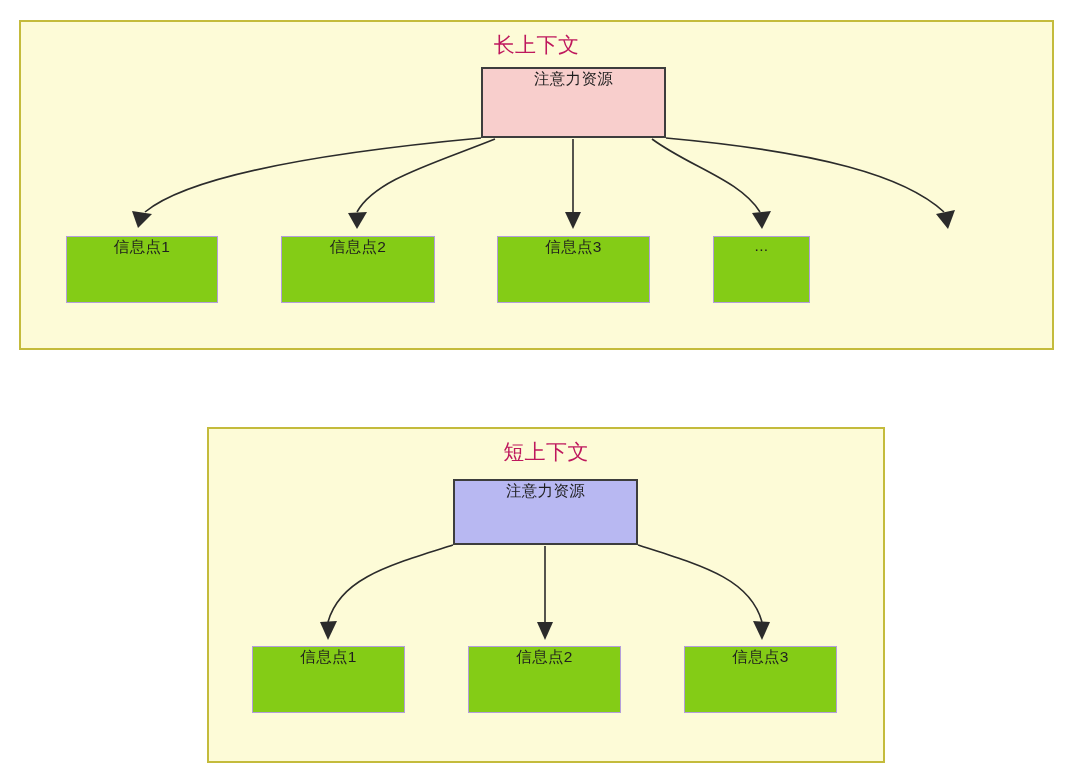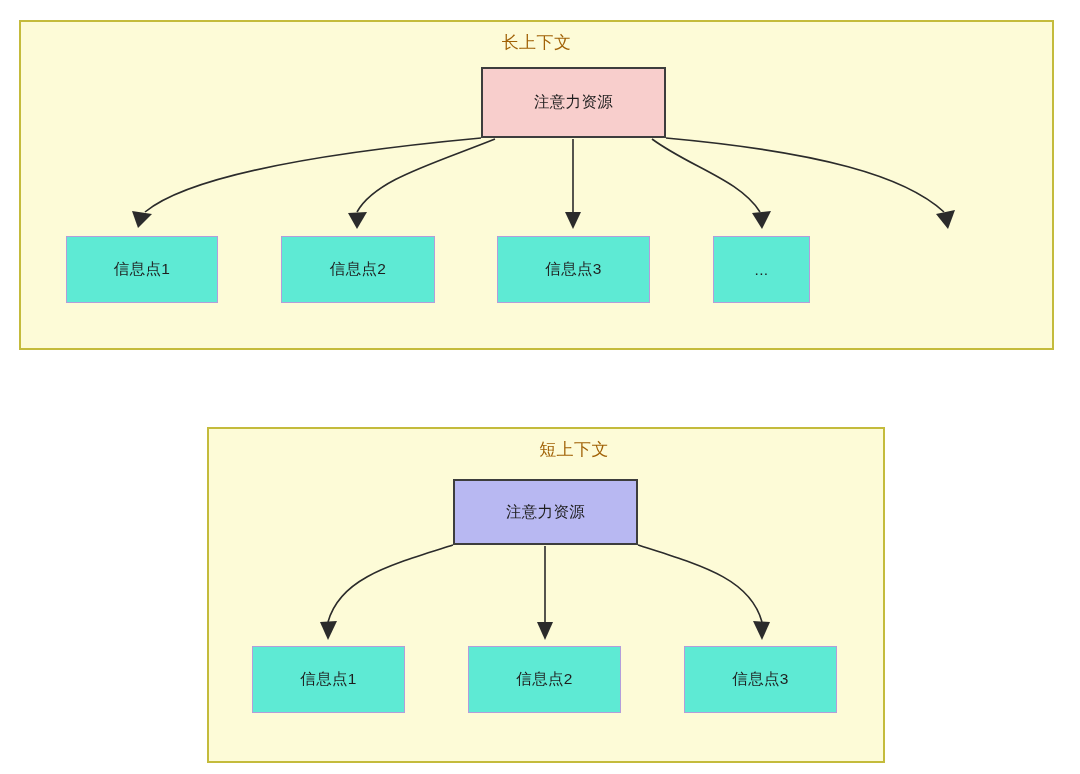--- a/index.html
+++ b/index.html
@@ -36,50 +36,49 @@
   #group-short {
     left: 207px;
     top: 427px;
     width: 678px;
     height: 336px;
   }
   .group-title {
     position: absolute;
     width: 100%;
     text-align: center;
-    font-size: 17px;
-    color: #a16207;
+    font-size: 21px;
+    color: #be185d;
     letter-spacing: 0.4px;
     white-space: nowrap;
   }
   #group-long .group-title { top: 9px; }
-  #group-short .group-title { top: 9px; padding-left: 28px; }
+  #group-short .group-title { top: 9px; }
 
   
   .node {
     position: absolute;
     box-sizing: border-box;
     display: flex;
-    align-items: center;
     justify-content: center;
     font-size: 15.5px;
     color: #1f1f1f;
     letter-spacing: 0.3px;
     white-space: nowrap;
   }
   .node-root-pink {
     background: #f8cecc;
     border: 2.5px solid #3d3d3d;
   }
   .node-root-blue {
     background: #b8b8f2;
     border: 2.5px solid #3d3d3d;
   }
   .node-leaf {
-    background: #5eead4;
+    background: #84cc16;
     border: 1.6px solid #b39ddb;
   }
 
   
   #node-long-root {
     left: 481px;
     top: 67px;
     width: 185px;
     height: 71px;
   }

